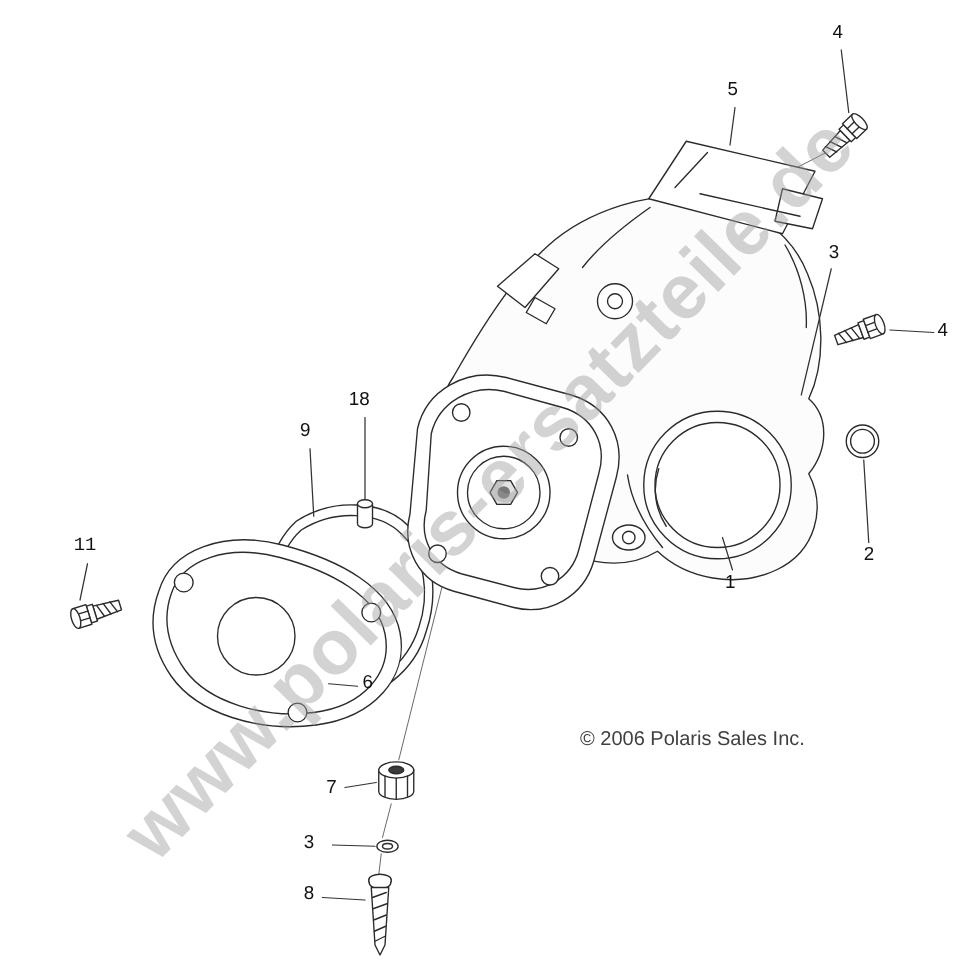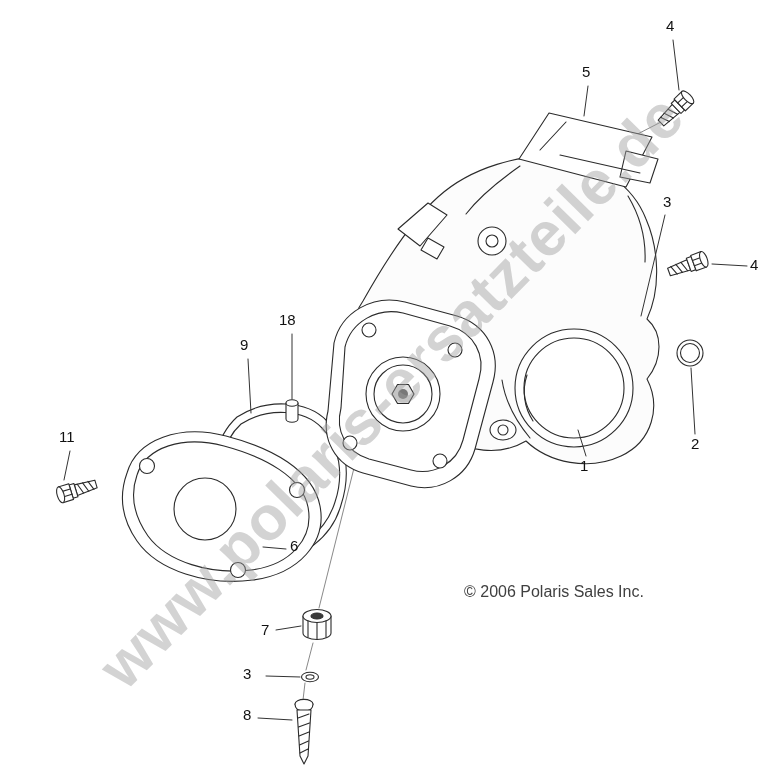--- a/index.html
+++ b/index.html
@@ -28,21 +28,21 @@
   .c2  { left:691px; top:436px; }
   .c3  { left:663px; top:194px; }
   .c4a { left:666px; top:18px;  }
   .c4b { left:750px; top:257px; }
   .c5  { left:582px; top:64px;  }
   .c6  { left:290px; top:538px; }
   .c7  { left:261px; top:622px; }
   .c8  { left:243px; top:707px; }
   .c9  { left:240px; top:337px; }
   .c10 { left:279px; top:312px; }
-  .c11 { left:59px;  top:429px; }
+  .c11 { left:59px;  top:429px;font-family:Liberation Mono, monospace; }
   .c12 { left:243px; top:666px; }
 </style>
 </head>
 <body>
 
 <div class="stage">
 
   <svg width="782" height="781" viewBox="0 0 782 781" xmlns="http://www.w3.org/2000/svg">
     <defs>
       <g id="screwShape" fill="#fff" stroke="#2b2b2b" stroke-width="1.1" stroke-linejoin="round" stroke-linecap="round">

